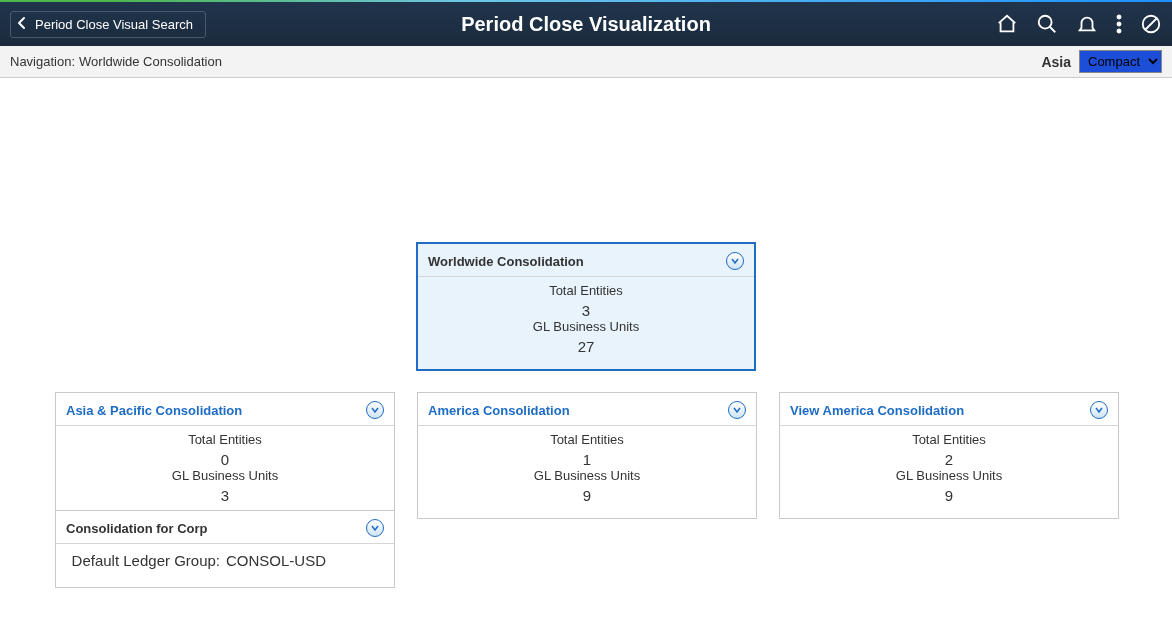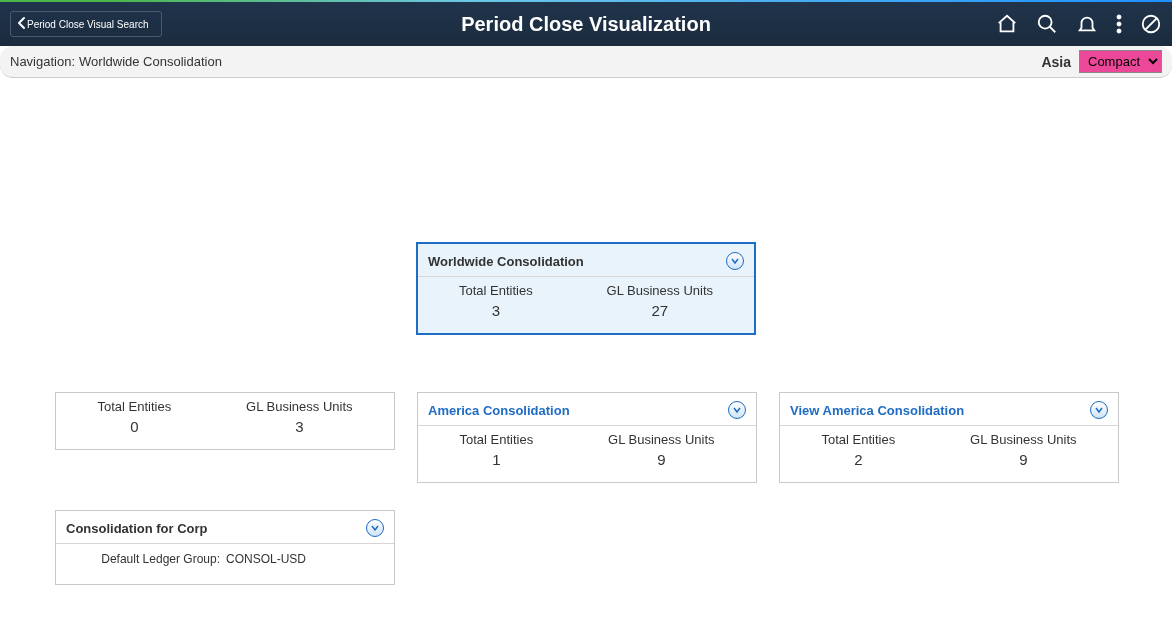--- a/index.html
+++ b/index.html
@@ -19,25 +19,25 @@
     height:44px;
     display:flex;
     align-items:center;
     padding:0 10px;
     color:#fff;
     position:relative;
   }
   .back-btn {
     display:flex;
     align-items:center;
-    gap:0;
+    gap:8px;
     border:1px solid #4a5a6e;
     border-radius:3px;
     padding:4px 12px 4px 6px;
-    font-size:10px;
+    font-size:13px;
     color:#fff;
     cursor:pointer;
   }
   .header-title {
     position:absolute;
     left:50%;
     transform:translateX(-50%);
     font-size:20px;
     font-weight:700;
   }
@@ -53,35 +53,34 @@
   
   .subbar {
     height:32px;
     border-bottom:1px solid #ccc;
     background:#f3f3f3;
     display:flex;
     align-items:center;
     padding:0 10px;
     font-size:13px;
     color:#333;
-    border-radius:13px;
   }
   .subbar .nav-label { display:flex; gap:4px; }
   .subbar .right {
     margin-left:auto;
     display:flex;
     align-items:center;
     gap:8px;
   }
   .subbar .view-label { font-size:14px; font-weight:bold; color:#333; }
   .subbar select {
     font-size:13px;
     padding:2px 4px;
     border:1px solid #888;
-    background:#ec4899;
+    background:#1d4ed8;
   }
 
   
   .canvas {
     position:relative;
     width:100%;
     height:calc(623px - 2px - 44px - 32px);
   }
 
   .node-card {
@@ -106,30 +105,31 @@
   }
   .node-header.link-title { color:#1e6cc4; font-weight:bold; cursor:pointer; }
   .node-action {
     width:18px; height:18px;
     cursor:pointer;
   }
   .node-body {
     display:flex;
     justify-content:space-around;
     padding:6px 4px 14px 4px;
+    flex-direction:column;
   }
   .metric {
     text-align:center;
     font-size:13px;
   }
   .metric .mv { font-size:15px; margin-top:4px; }
 
   .elim-body {
     padding:8px 10px 14px 10px;
-    font-size:12px;
+    font-size:15px;
   }
   .elim-body .row { display:flex; margin-bottom:4px; }
   .elim-body .lab { width:160px; text-align:right; padding-right:6px; }
 
   
   .chev-circle {
     width:18px;height:18px;border-radius:50%;
     border:1px solid #1e6cc4;
     background:linear-gradient(#fff,#cfe4f6);
     display:flex;align-items:center;justify-content:center;
@@ -217,20 +217,30 @@
         <div class="mv">3</div>
       </div>
       <div class="metric">
         <div>GL Business Units</div>
         <div class="mv">27</div>
       </div>
     </div>
   </div>
 
   <div class="node-card" style="left:55px; top:314px;">
+    <div class="node-header link-title">
+      <span>Asia &amp; Pacific Consolidation</span>
+      <span class="node-action">
+        <span class="chev-circle">
+          <svg width="10" height="10" viewBox="0 0 10 10">
+              <path d="M2 3 L5 7 L8 3" fill="none" stroke-width="1.5"></path>
+            </svg>
+        </span>
+      </span>
+    </div>
     <div class="node-body">
       <div class="metric">
         <div>Total Entities</div>
         <div class="mv">0</div>
       </div>
       <div class="metric">
         <div>GL Business Units</div>
         <div class="mv">3</div>
       </div>
     </div>

